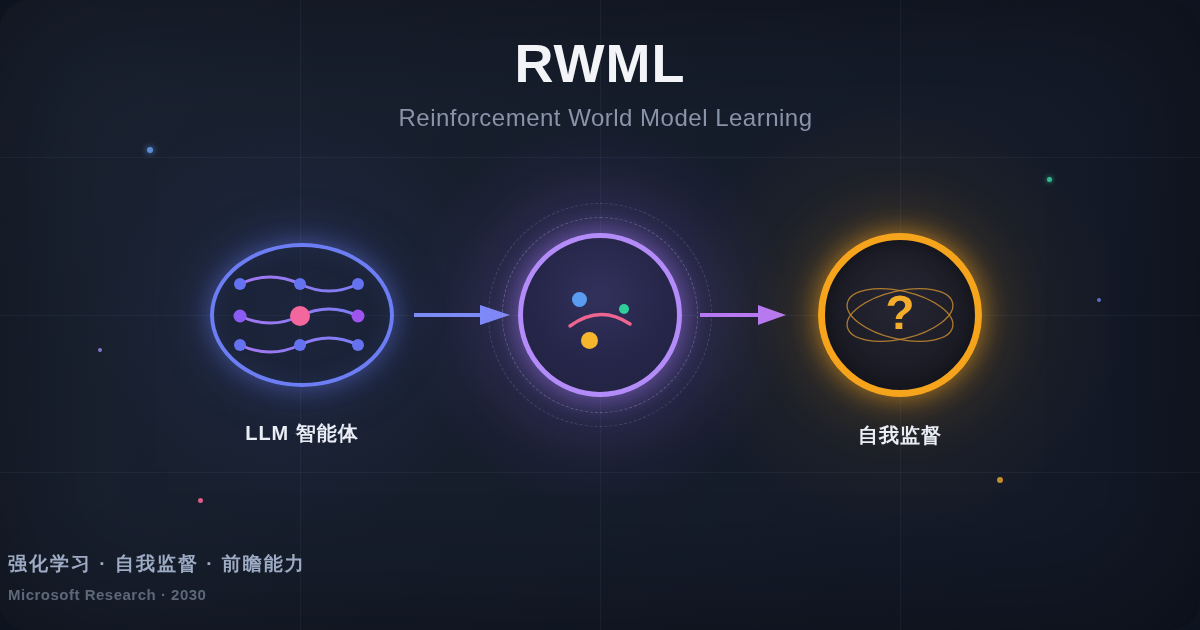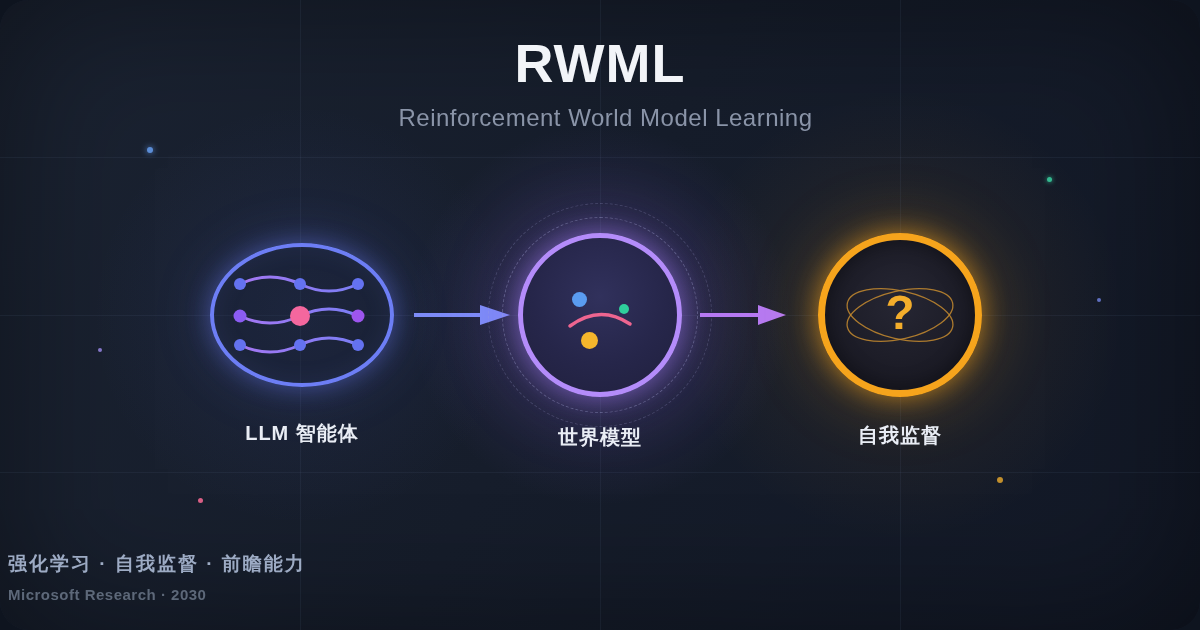--- a/index.html
+++ b/index.html
@@ -124,21 +124,20 @@
   <div class="dash-ring ring-outer"></div>
   <div class="dash-ring ring-inner"></div>
   <div class="node-shape world-shape">
     <svg class="world-arc" width="154" height="154" viewBox="0 0 154 154">
       <path d="M47 88 Q 77 66 107 86" fill="none" stroke="#ee6590" stroke-width="3.5" stroke-linecap="round"></path>
     </svg>
     <div class="orb orb-blue"></div>
     <div class="orb orb-green"></div>
     <div class="orb orb-yellow"></div>
   </div>
-  <div class="node-label lab2">世界模型</div>
 
   <svg class="arrow" style="left:698px;top:303px" width="92" height="24">
     <path d="M2 12 H62" stroke="#b679f2" stroke-width="4"></path>
     <polygon points="60,2 88,12 60,22" fill="#b679f2"></polygon>
   </svg>
 
   <div class="node-shape future-shape">
     <svg class="orbits" width="150" height="150" viewBox="0 0 150 150">
       <ellipse cx="75" cy="75" rx="54" ry="24" fill="none" stroke="#c68b2f" stroke-width="1.3" opacity=".85" transform="rotate(13 75 75)"></ellipse>
       <ellipse cx="75" cy="75" rx="54" ry="24" fill="none" stroke="#c68b2f" stroke-width="1.3" opacity=".85" transform="rotate(-13 75 75)"></ellipse>

